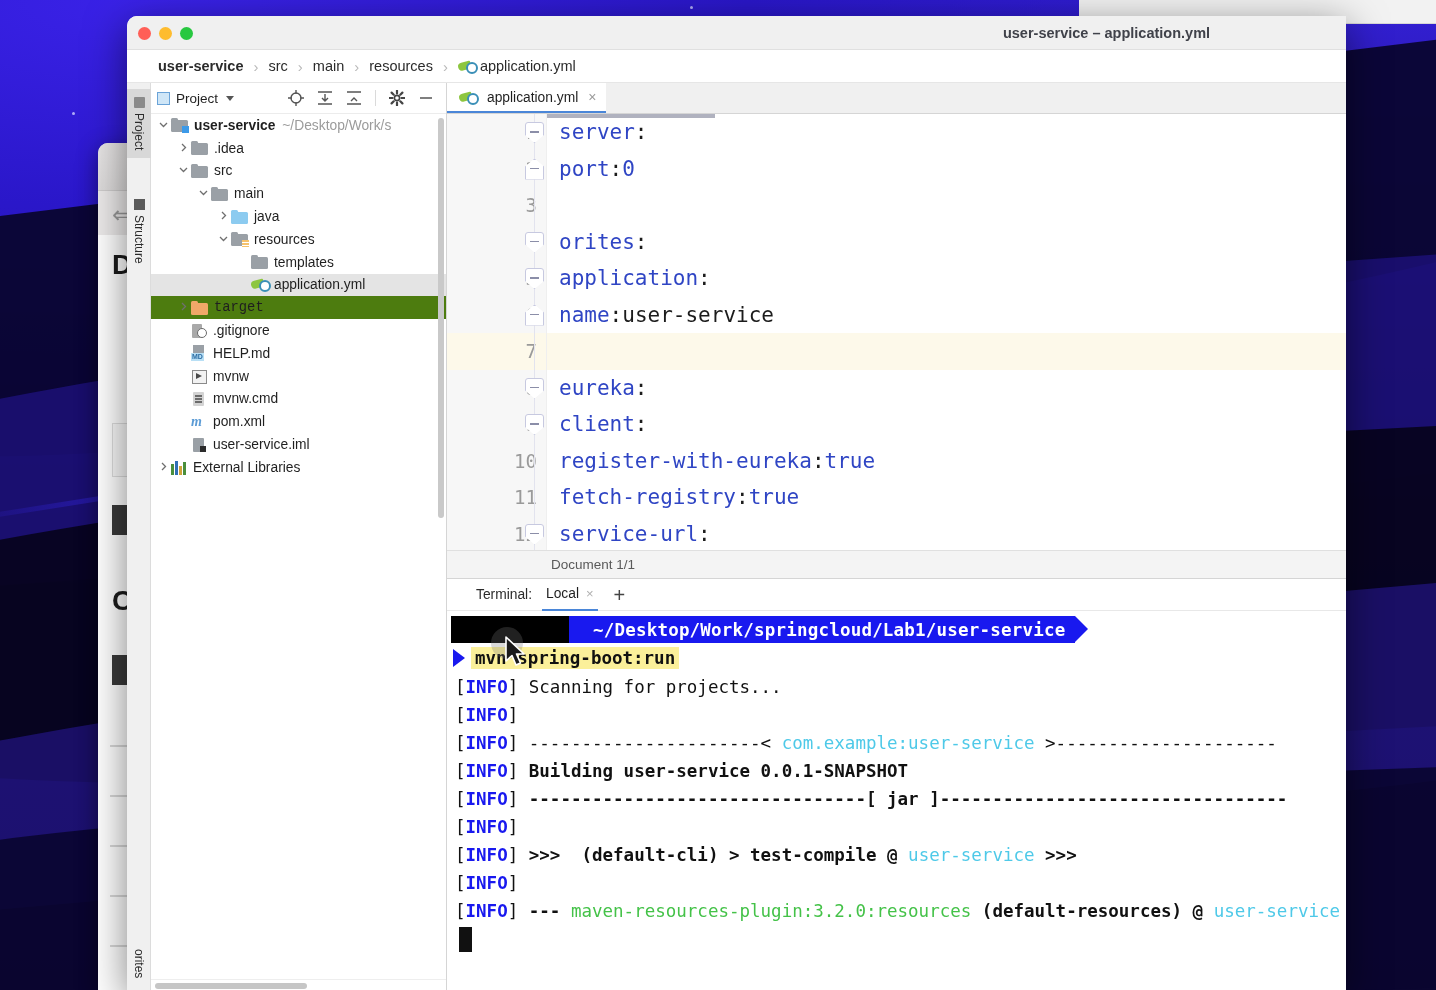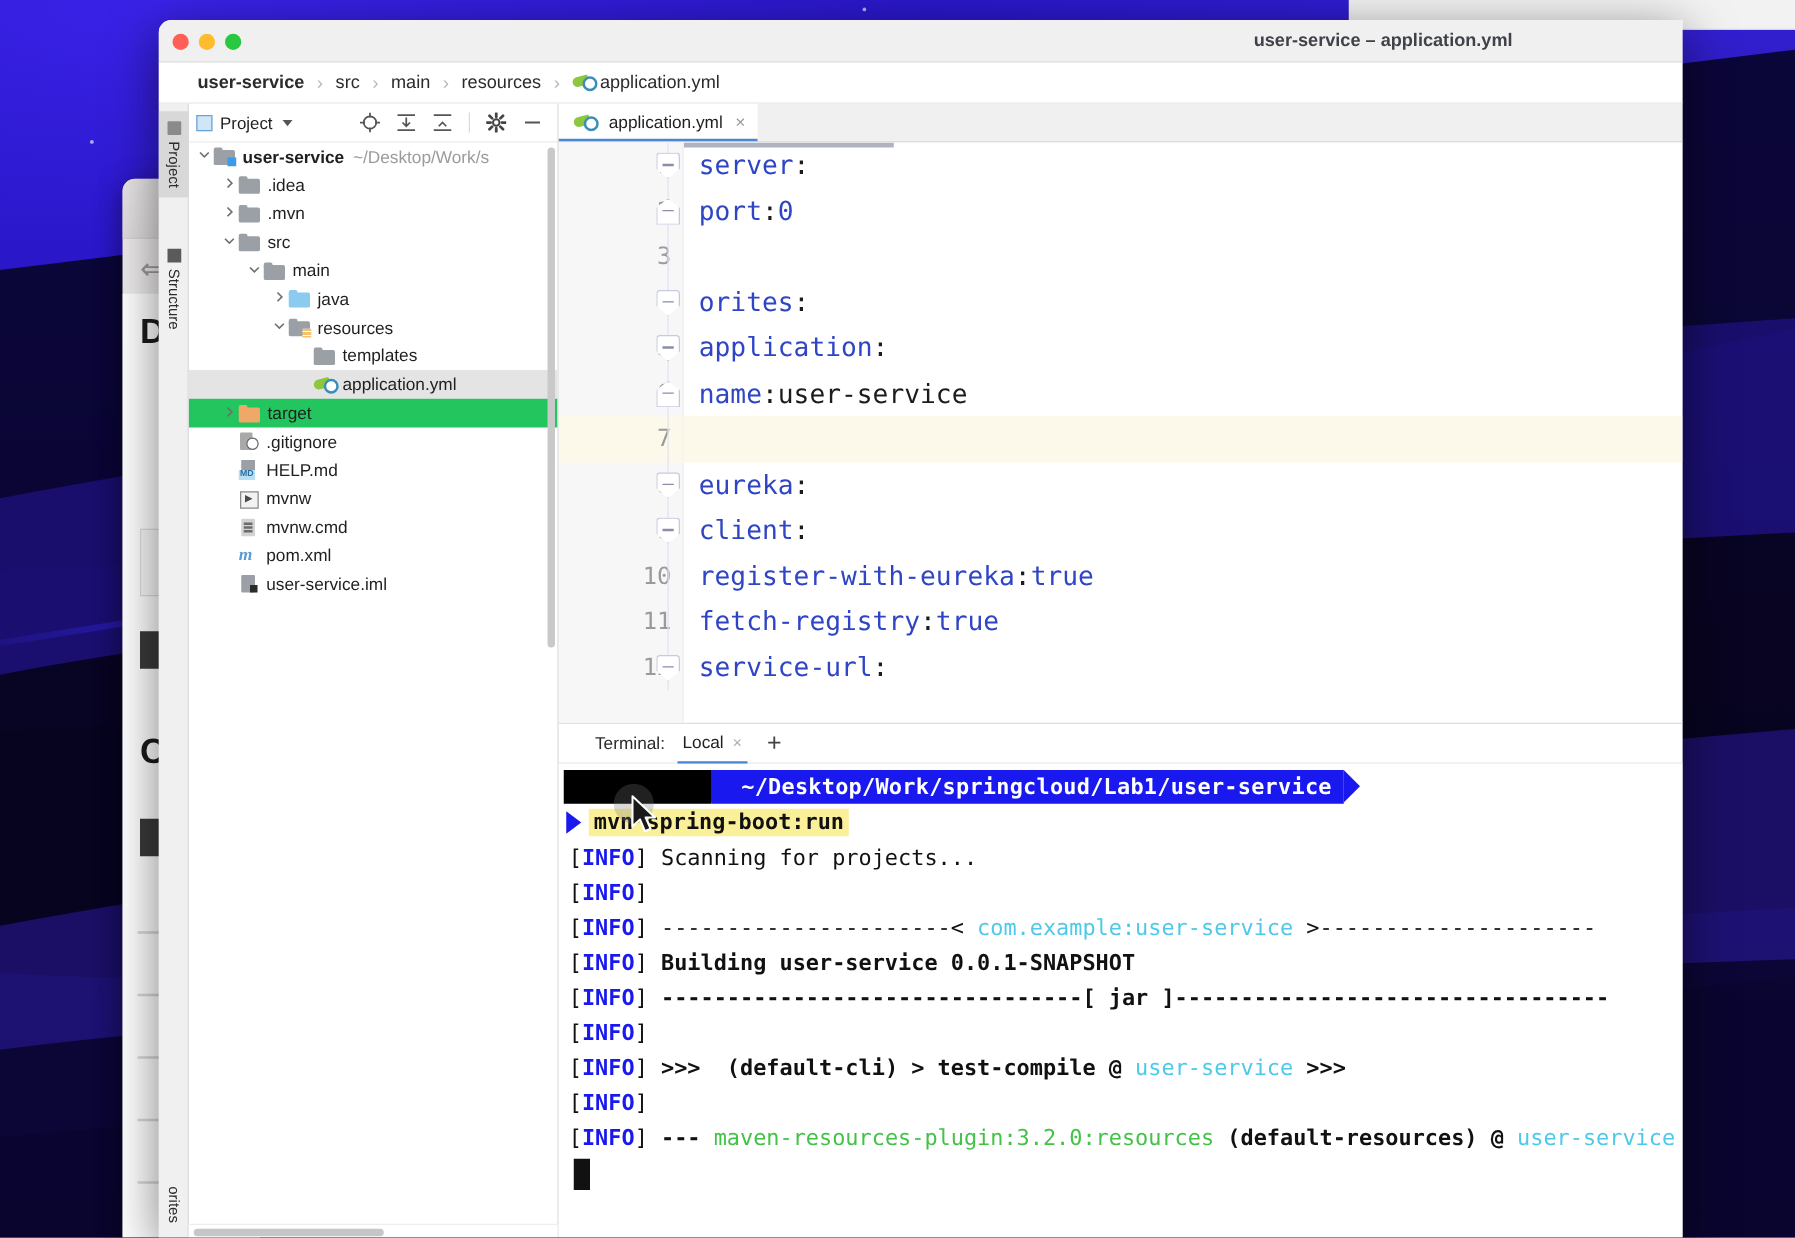--- a/index.html
+++ b/index.html
@@ -106,21 +106,21 @@
   .caret-dn { width:0;height:0;border-left:4px solid transparent;border-right:4px solid transparent;
     border-top:5px solid #555; margin-left:2px; }
   .tb-icons { margin-left:auto; display:flex; align-items:center; gap:13px; padding-right:6px; }
   .tbi { width:16px; height:16px; color:#555; }
   .tb-div { width:1px; height:16px; background:#dadada; }
 
   #tree { flex:1; overflow:hidden; position:relative; font-size:13.8px; color:#1f1f1f; }
   .trow { height:22.8px; display:flex; align-items:center; white-space:nowrap;
     padding-left:4px; cursor:default; }
   .trow.sel { background:#e4e4e4; }
-  .trow.hl { background:#22c55e; }
+  .trow.hl { background:#4d7c0f;font-family:Liberation Mono, monospace; }
   .arrow { width:16px; text-align:center; color:#6f6f6f; font-size:11px; flex:0 0 16px; }
   .fold { width:17px; height:14px; margin-right:6px; flex:0 0 17px; position:relative; }
   .fold::before { content:""; position:absolute; left:0; top:2px; width:17px; height:12px;
     background:#9aa0a6; border-radius:1.5px; }
   .fold::after { content:""; position:absolute; left:0; top:0px; width:7px; height:4px;
     background:#9aa0a6; border-radius:1.5px 1.5px 0 0; }
   .fold.blue::before { background:#8ccbf0; } .fold.blue::after { background:#8ccbf0; }
   .fold.orange::before { background:#f0a868; } .fold.orange::after { background:#f0a868; }
   .fold .badge { position:absolute; right:-1px; bottom:-1px; width:7px; height:7px; z-index:2; }
   .fold .badge.blue { background:#3d9ae8; }
@@ -349,27 +349,20 @@
             </div>
             <div class="trow">
               <span class="arrow" style="margin-left: 20px;"><svg width="11" height="11" viewBox="0 0 11 11">
                   <path d="M4 2l3.5 3.5L4 9" stroke="#6f6f6f" stroke-width="1.3" fill="none"></path>
                 </svg></span>
               <span class="fold"></span>
               <span class="tlabel">.idea</span>
             </div>
             <div class="trow">
               <span class="arrow" style="margin-left: 20px;"><svg width="11" height="11" viewBox="0 0 11 11">
-                  <path d="M4 2l3.5 3.5L4 9" stroke="#6f6f6f" stroke-width="1.3" fill="none"></path>
-                </svg></span>
-              <span class="fold"></span>
-              <span class="tlabel">.mvn</span>
-            </div>
-            <div class="trow">
-              <span class="arrow" style="margin-left: 20px;"><svg width="11" height="11" viewBox="0 0 11 11">
                   <path d="M2 4l3.5 3.5L9 4" stroke="#6f6f6f" stroke-width="1.3" fill="none"></path>
                 </svg></span>
               <span class="fold"></span>
               <span class="tlabel">src</span>
             </div>
             <div class="trow">
               <span class="arrow" style="margin-left: 40px;"><svg width="11" height="11" viewBox="0 0 11 11">
                   <path d="M2 4l3.5 3.5L9 4" stroke="#6f6f6f" stroke-width="1.3" fill="none"></path>
                 </svg></span>
               <span class="fold"></span>
@@ -430,20 +423,32 @@
             </div>
             <div class="trow">
               <span class="arrow" style="margin-left: 20px;"></span>
               <span class="fileico fi-m">m</span>
               <span class="tlabel">pom.xml</span>
             </div>
             <div class="trow">
               <span class="arrow" style="margin-left: 20px;"></span>
               <span class="fileico fi-iml"></span>
               <span class="tlabel">user-service.iml</span>
+            </div>
+            <div class="trow">
+              <span class="arrow" style="margin-left: 0px;"><svg width="11" height="11" viewBox="0 0 11 11">
+                  <path d="M4 2l3.5 3.5L4 9" stroke="#6f6f6f" stroke-width="1.3" fill="none"></path>
+                </svg></span>
+              <span class="fileico fi-lib">
+                <i style="height:11px;background:#4a8f3c"></i>
+                <i style="height:14px;background:#2f6fb5"></i>
+                <i style="height:9px;background:#d0a33a"></i>
+                <i style="height:13px;background:#4a8f3c"></i>
+              </span>
+              <span class="tlabel">External Libraries</span>
             </div>
           </div>
         <div id="tree-vscroll"></div>
       </div>
       <div id="tree-hscroll">
         <div class="thumb"></div>
       </div>
     </div>
 
     <div id="editor-area">
@@ -519,20 +524,23 @@
               <div class="coderow cur"></div>
               <div class="coderow"><span class="k">eureka</span><span class="v">:</span></div>
               <div class="coderow">  <span class="k">client</span><span class="v">:</span></div>
               <div class="coderow">    <span class="k">register-with-eureka</span><span class="v">:</span> <span class="bool">true</span></div>
               <div class="coderow">    <span class="k">fetch-registry</span><span class="v">:</span> <span class="bool">true</span></div>
               <div class="coderow">    <span class="k">service-url</span><span class="v">:</span></div>
             </div>
         </div>
       </div>
 
+      <div id="statusline">
+        <div class="doc">Document 1/1</div>
+      </div>
 
       <div id="terminal">
         <div id="term-header">
           <span class="tlabel2">Terminal:</span>
           <span class="tabchip">
             <span>Local</span>
             <span class="x">×</span>
           </span>
           <span class="plus">+</span>
         </div>

